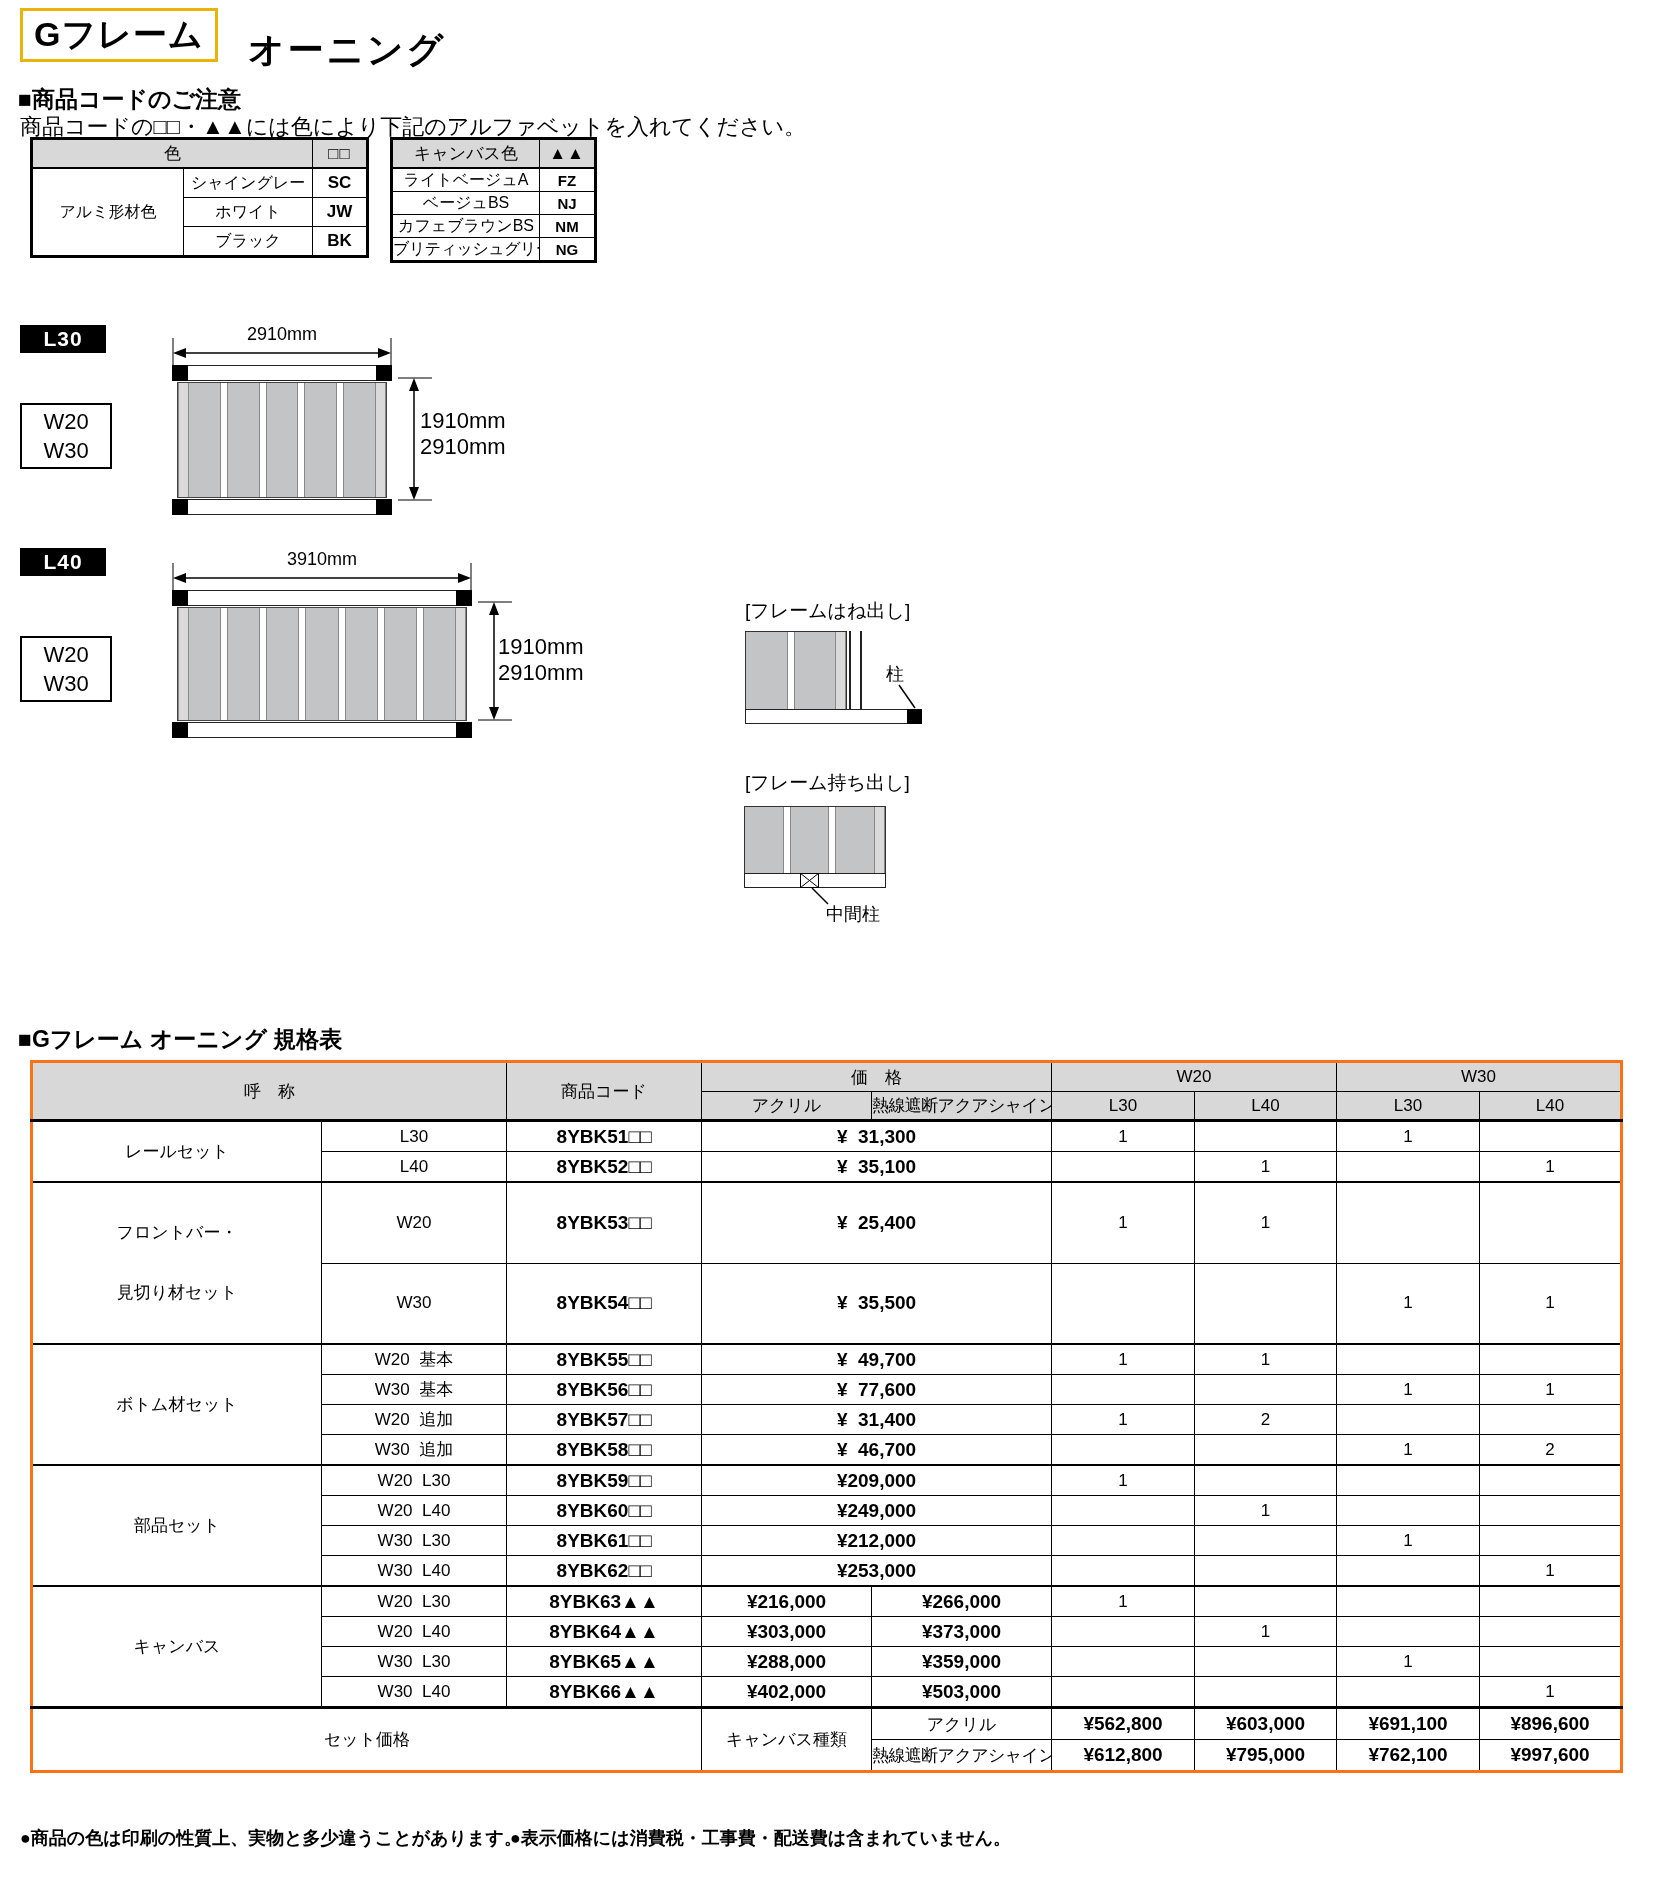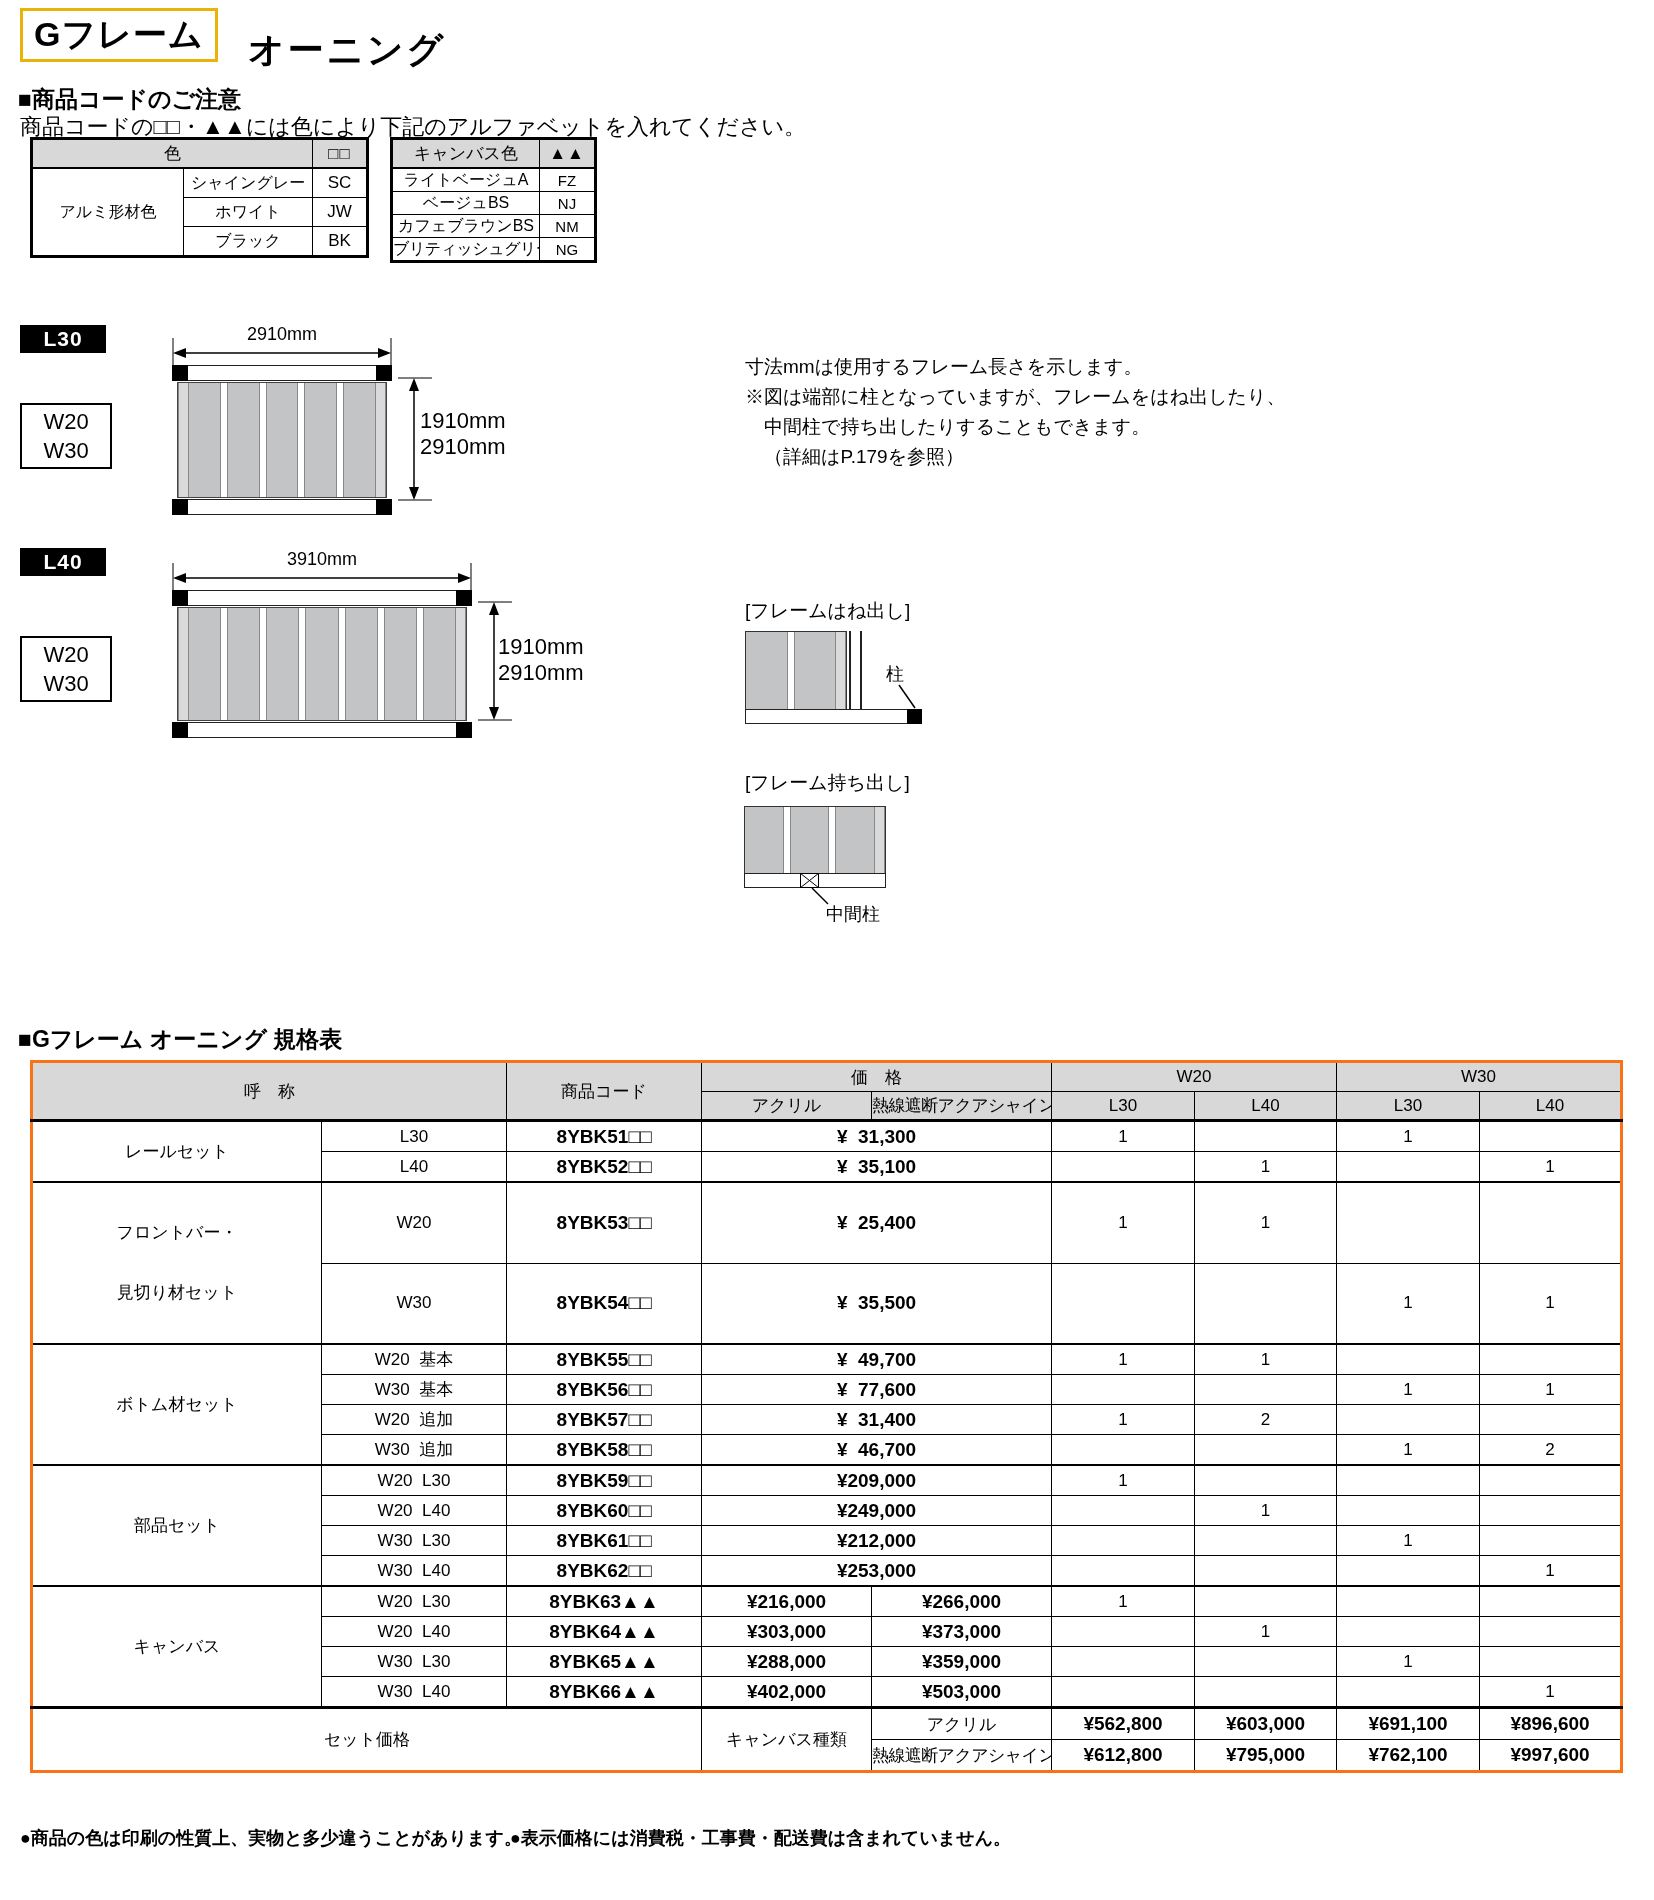--- a/index.html
+++ b/index.html
@@ -12,21 +12,21 @@
              display:flex;align-items:center;justify-content:center;font-size:34px;font-weight:bold;letter-spacing:1px;}
   .title-sub{position:absolute;left:248px;top:26px;font-size:36px;font-weight:bold;letter-spacing:3px;}
   .sec-head{position:absolute;left:18px;top:84px;font-size:23px;font-weight:bold;}
   .sec-desc{position:absolute;left:20px;top:112px;font-size:22px;}
 
   
   .ctable{border-collapse:collapse;table-layout:fixed;border:3px solid #000;}
   .ctable th,.ctable td{border:1px solid #000;text-align:center;padding:0;white-space:nowrap;overflow:hidden;}
   .ctable th{background:#d8d8d8;font-weight:normal;font-size:17px;height:27px;border-bottom:2px solid #000;}
   .ctable td{font-size:16px;}
-  .ctable .code{font-weight:normal;font-size:17px;}
+  .ctable .code{font-weight:bold;font-size:17px;}
   .rowsA td{height:28px;}
   .rowsB td{height:22px;}
   .rowsB .code{font-size:15px;}
   .cond13{font-size:13px;letter-spacing:-0.5px;}
   .sym{font-size:16px;letter-spacing:1px;}
 
   
   .lbl-black{position:absolute;width:86px;height:28px;background:#000;color:#fff;font-size:21px;
              font-weight:bold;text-align:center;line-height:28px;letter-spacing:1px;}
   .wbox{position:absolute;width:88px;height:62px;border:2px solid #000;display:flex;flex-direction:column;
@@ -193,26 +193,20 @@
     <line x1="0" y1="123" x2="34" y2="123" stroke="#000" stroke-width="1"></line>
     <line x1="16" y1="12" x2="16" y2="112" stroke="#000" stroke-width="1.5"></line>
     <polygon points="16,1 11,14 21,14" fill="#000"></polygon>
     <polygon points="16,123 11,110 21,110" fill="#000"></polygon>
   </svg>
   <div class="dim-label-v" style="left:420px;top:408px">
     <div>1910mm</div>
     <div>2910mm</div>
   </div>
 
-  <div class="notes" style="left:745px;top:352px">
-    <div>寸法mmは使用するフレーム長さを示します。</div>
-    <div>※図は端部に柱となっていますが、フレームをはね出したり、</div>
-    <div class="ind">中間柱で持ち出したりすることもできます。</div>
-    <div class="ind">（詳細はP.179を参照）</div>
-  </div>
 
   <div class="mini-label" style="left:745px;top:598px">[フレームはね出し]</div>
   <div class="mini-panels" style="left:745px;top:631px;width:100px;height:77px">
     <div class="panel"></div>
       <div class="divider"></div>
       <div class="panel"></div>
       <div class="rail"></div>
   </div>
   <div class="vline" style="left:849px;top:631px;height:78px"></div>
   <div class="vline" style="left:860px;top:631px;height:78px"></div>

